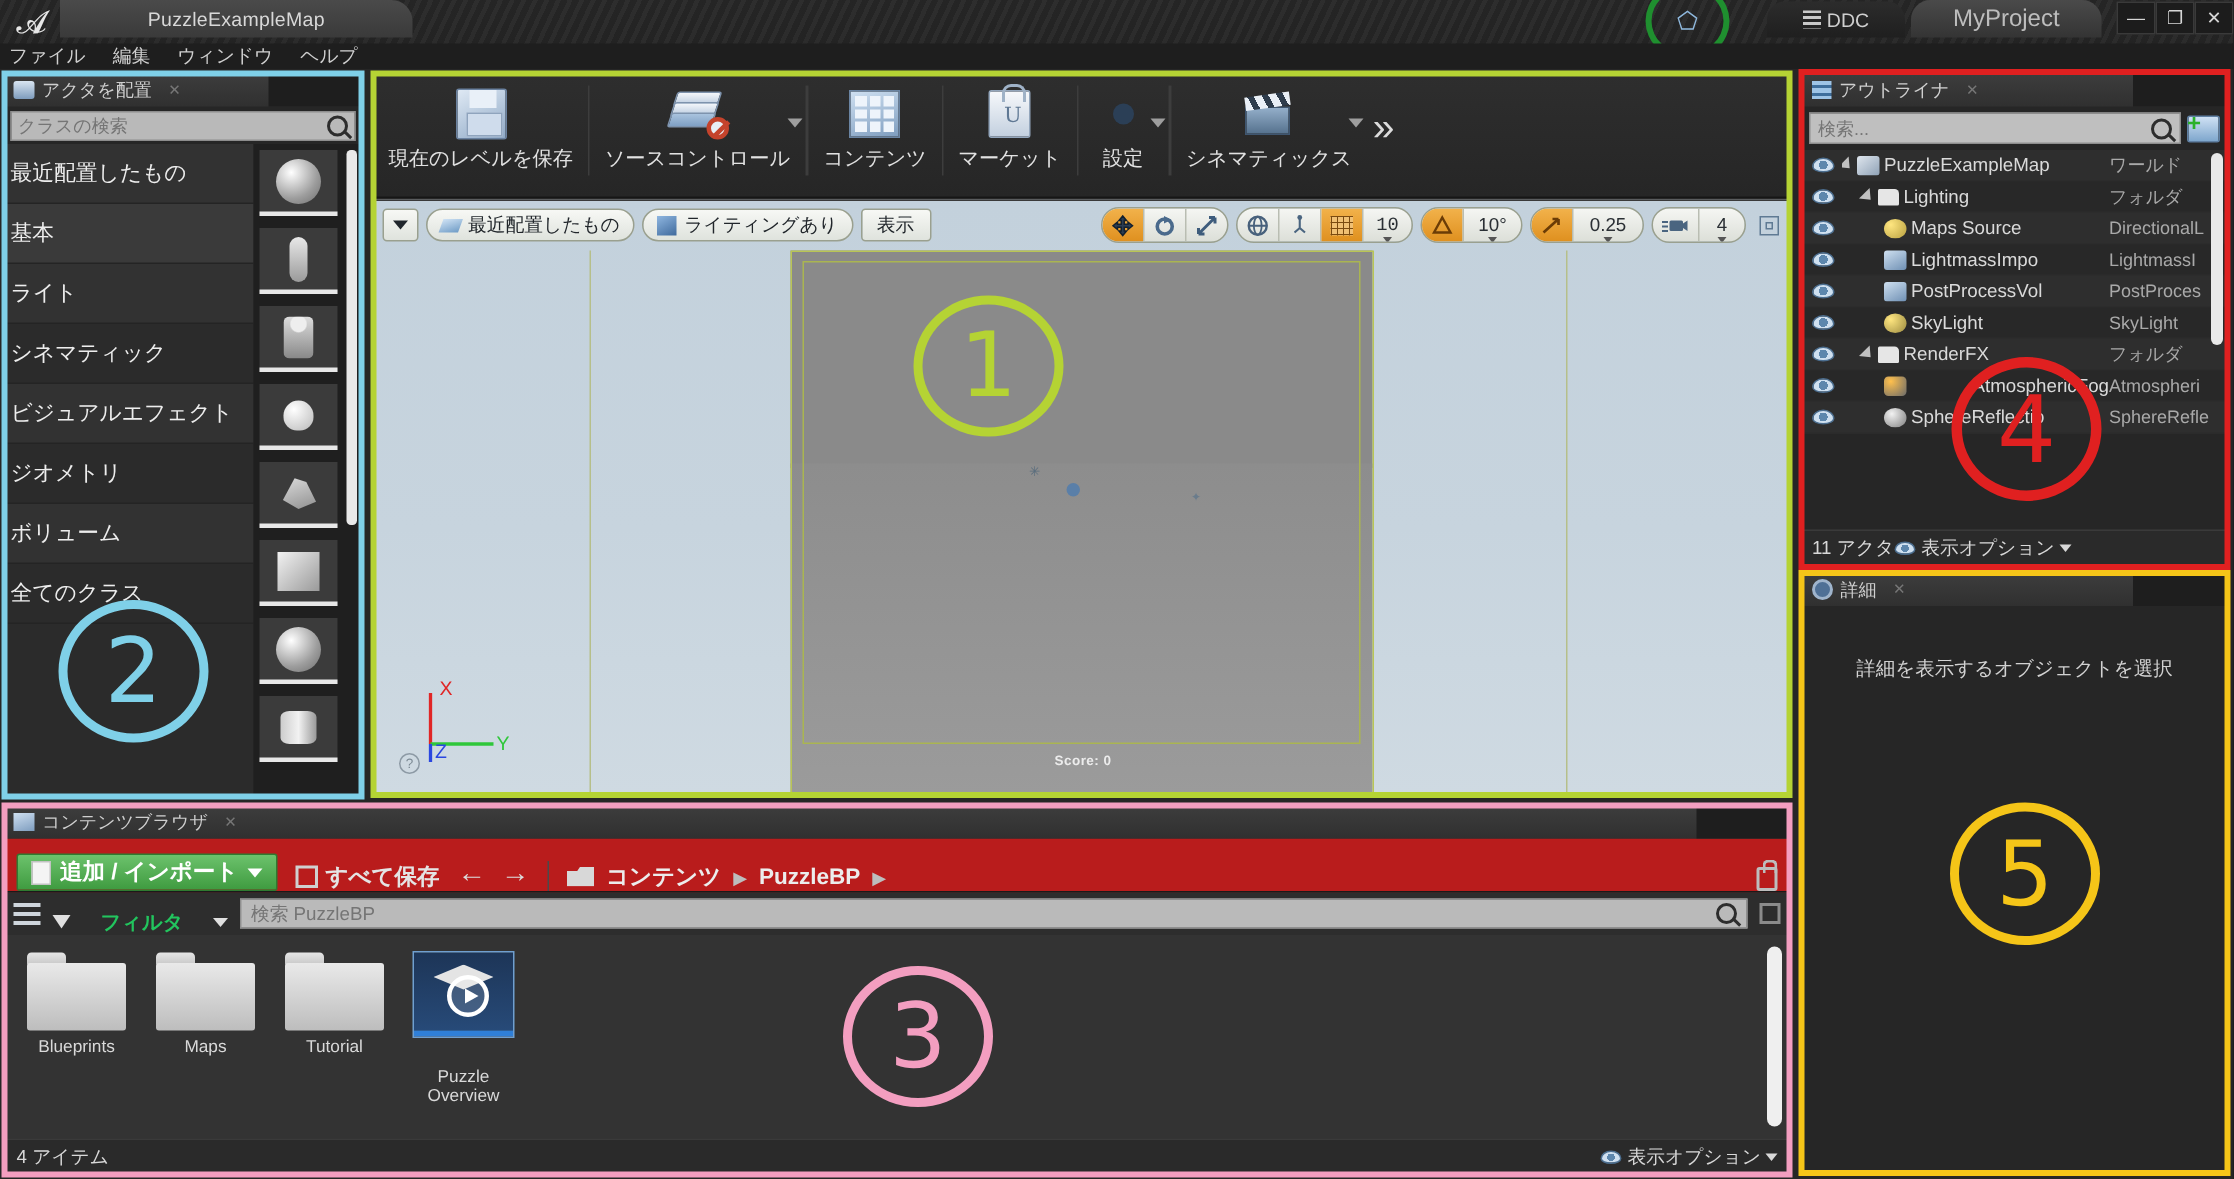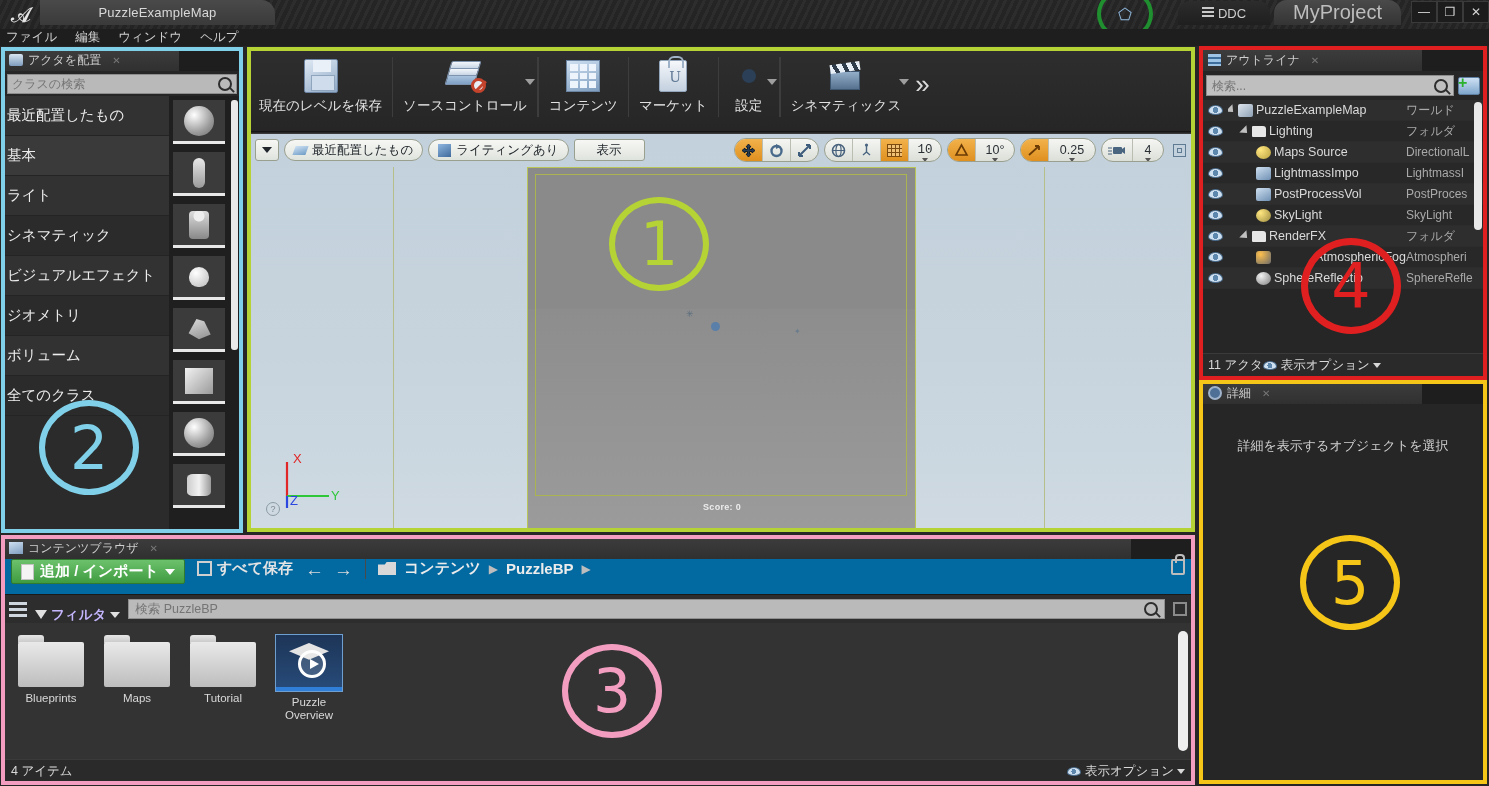--- a/index.html
+++ b/index.html
@@ -21,21 +21,21 @@
     text-align:center; line-height:26px; letter-spacing:.2px;}
   .tb-right { position:absolute; right:0; top:0; height:30px; display:flex; align-items:flex-start;}
   .ddc-tab { width:92px; height:24px; margin-top:1px;
     background:linear-gradient(180deg,#2c2c2c,#1f1f1f);
     border-radius:12px 12px 0 0; color:#cfcfcf; font-size:13px;
     display:flex; align-items:center; justify-content:center; gap:4px;}
   .ddc-ico { width:12px; height:12px; display:inline-block;
     background:repeating-linear-gradient(180deg,#c9c9c9 0 2px,transparent 2px 4px);}
   .proj-tab { width:127px; height:25px;
     background:linear-gradient(180deg,#4a4a4a,#343434);
-    border-radius:13px 13px 0 0; color:#bdbdbd; font-size:20px;
+    border-radius:13px 13px 0 0; color:#bdbdbd; font-size:16px;
     display:flex; align-items:center; justify-content:center; margin-left:4px;}
   .wbtns { display:flex; margin-left:10px; margin-top:1px; }
   .wbtn { width:26px; height:22px; background:#1c1c1c; border:1px solid #3a3a3a;
     color:#d6d6d6; font-size:12px; display:flex; align-items:center; justify-content:center;}
   .cubeicon { position:absolute; left:1110px; top:3px; width:30px; height:22px;
     display:flex; align-items:center; justify-content:center; font-size:16px; color:#8fb8dd;}
   .green-ring { position:absolute; left:1097px; top:-12px; width:56px; height:52px;
     border:4px solid #1f8f2f; border-radius:50%; }
 
   
@@ -153,21 +153,21 @@
     background:repeating-linear-gradient(70deg,#e9eff6 0 5px,#2e3c4c 5px 9px);transform:rotate(-8deg);}
 
   
   .viewport { position:absolute; left:248px; top:133px; width:946px; height:396px;
     background:#cfd8de; border:1px solid #3a3a3a; overflow:hidden;}
   .vp-toolbar { position:absolute; left:0; top:0; width:946px; height:32px;
     display:flex; align-items:center; gap:5px; padding:0 6px; z-index:6;}
   .vbtn { height:22px; background:linear-gradient(180deg,#f7f8f5,#dfe3dd);
     border:1px solid #9aa08f; border-radius:11px; display:flex; align-items:center;
     padding:0 9px; gap:5px; color:#21262b; font-size:12.5px; white-space:nowrap;}
-  .vbtn.sq { border-radius:3px; padding:0 22px;}
+  .vbtn.sq { border-radius:3px; padding:0 10px;}
   .vgroup { height:24px; display:flex; align-items:stretch;
     background:linear-gradient(180deg,#f5f6f3,#dcdfd8);
     border:1px solid #9aa08f; border-radius:12px; overflow:hidden;}
   .vg-cell { display:flex; align-items:center; justify-content:center; padding:0 6px;
     color:#2a2f34; font-size:12.5px; border-right:1px solid #b9bdb2; position:relative;}
   .vg-cell:last-child{border-right:0;}
   .vg-cell.on { background:linear-gradient(180deg,#f2b24b,#df901f); }
   .vg-cell .dn { position:absolute; bottom:-1px; left:50%; margin-left:-3px;
     width:0;height:0;border-left:3px solid transparent;border-right:3px solid transparent;
     border-top:4px solid #555;}
@@ -228,41 +228,41 @@
   .details{position:absolute;left:1201px;top:381px;width:284px;height:401px;
     background:#262626;border:1px solid #111;}
   .det-msg{position:absolute;left:0;top:55px;width:100%;text-align:center;
     color:#d2d2d2;font-size:13px;}
   .det-ico{width:14px;height:14px;border-radius:50%;border:2px solid #9fb4cc;
     background:#4f7096;position:relative;}
 
   
   .cbrowser{position:absolute;left:2px;top:536px;width:1192px;height:248px;
     background:#262626;border:1px solid #111;}
-  .cb-toolbar{height:36px;display:flex;align-items:flex-start;gap:12px;padding:0 8px;
-    background:#0369a1;border-bottom:1px solid #1a1a1a;}
+  .cb-toolbar{height:36px;display:flex;align-items:flex-end;gap:12px;padding:0 8px;
+    background:#b91c1c;border-bottom:1px solid #1a1a1a;}
   .addbtn{height:25px;background:linear-gradient(180deg,#6cc26c,#3f9b40);
     border:1px solid #2f7a30;border-radius:2px;display:flex;align-items:center;
     gap:6px;padding:0 9px;color:#fff;font-size:15px;font-weight:bold;}
   .addbtn .page{width:13px;height:16px;background:#f4f4f4;border:1px solid #c2c2c2;}
   .saveall{display:flex;align-items:center;gap:5px;color:#e4e4e4;font-size:15px;font-weight:bold;}
   .saveall .d{width:15px;height:15px;border:2px solid #d0d0d0;}
   .navarrows{display:flex;gap:10px;color:#dcdcdc;font-size:19px;}
   .vsep{width:1px;height:20px;background:#4a4a4a;}
   .crumbs{display:flex;align-items:center;gap:8px;color:#ececec;font-size:15px;font-weight:bold;}
   .crumbs .sep{color:#bdbdbd;font-size:12px;}
   .folder-open{width:18px;height:13px;background:#d8d8d8;
     clip-path:polygon(0 20%,38% 20%,48% 0,100% 0,100% 100%,0 100%);}
   .lockico{margin-left:auto;width:14px;height:16px;border:2px solid #bdbdbd;border-radius:2px;position:relative;}
   .lockico::before{content:"";position:absolute;left:2px;top:-7px;width:6px;height:7px;
     border:2px solid #bdbdbd;border-bottom:0;border-radius:4px 4px 0 0;}
   .cb-filterrow{height:28px;display:flex;align-items:center;gap:8px;padding:0 6px;background:#2d2d2d;}
   .sourcesico{width:18px;height:15px;background:
     repeating-linear-gradient(180deg,#cfd6dd 0 3px,transparent 3px 6px);}
-  .filterbtn{display:flex;align-items:center;gap:4px;color:#c4b5fd;font-size:13.5px;font-weight:bold;margin-top:11px;}
+  .filterbtn{display:flex;align-items:center;gap:20px;color:#22c55e;font-size:13.5px;font-weight:bold;margin-top:11px;}
   .funnel{width:0;height:0;border-left:6px solid transparent;border-right:6px solid transparent;border-top:9px solid #e0e0e0;}
   .cb-sbox{flex:1;height:20px;background:#bababa;border:1px solid #8f8f8f;
     display:flex;align-items:center;padding:0 6px;}
   .cb-sbox input{flex:1;border:0;background:transparent;outline:none;color:#4a4a4a;font-size:12.5px;font-family:inherit;}
   .sm-save{width:14px;height:14px;border:2px solid #8b8b8b;}
   .cb-assets{position:relative;height:152px;background:#333;padding:12px 10px 0 12px;display:flex;gap:14px;}
   .asset{width:72px;display:flex;flex-direction:column;align-items:center;gap:5px;}
   .asset .folder{width:66px;height:52px;position:relative;}
   .asset .folder .tab{position:absolute;left:0;top:0;width:26px;height:8px;
     background:linear-gradient(180deg,#e6e6e6,#c8c8c8);border-radius:3px 3px 0 0;}
@@ -755,21 +755,21 @@
             <i class="tab"></i>
             <i class="body"></i>
           </div>
         <div class="name">Tutorial</div>
       </div>
       <div class="asset selected">
         <div class="thumbwrap">
           <span class="capsym"></span>
           <span class="playsym"></span>
         </div>
-        <div class="name" style="white-space:pre-line;">Puzzle
+        <div class="name" style="white-space:pre-line;margin-top:16px;">Puzzle
 Overview</div>
       </div>
       <div class="cb-scroll"></div>
     </div>
 
     <div class="cb-foot">
       <span>4 アイテム</span>
       <span class="vo">
         <i class="eyesm"></i>
         <span>表示オプション</span>

